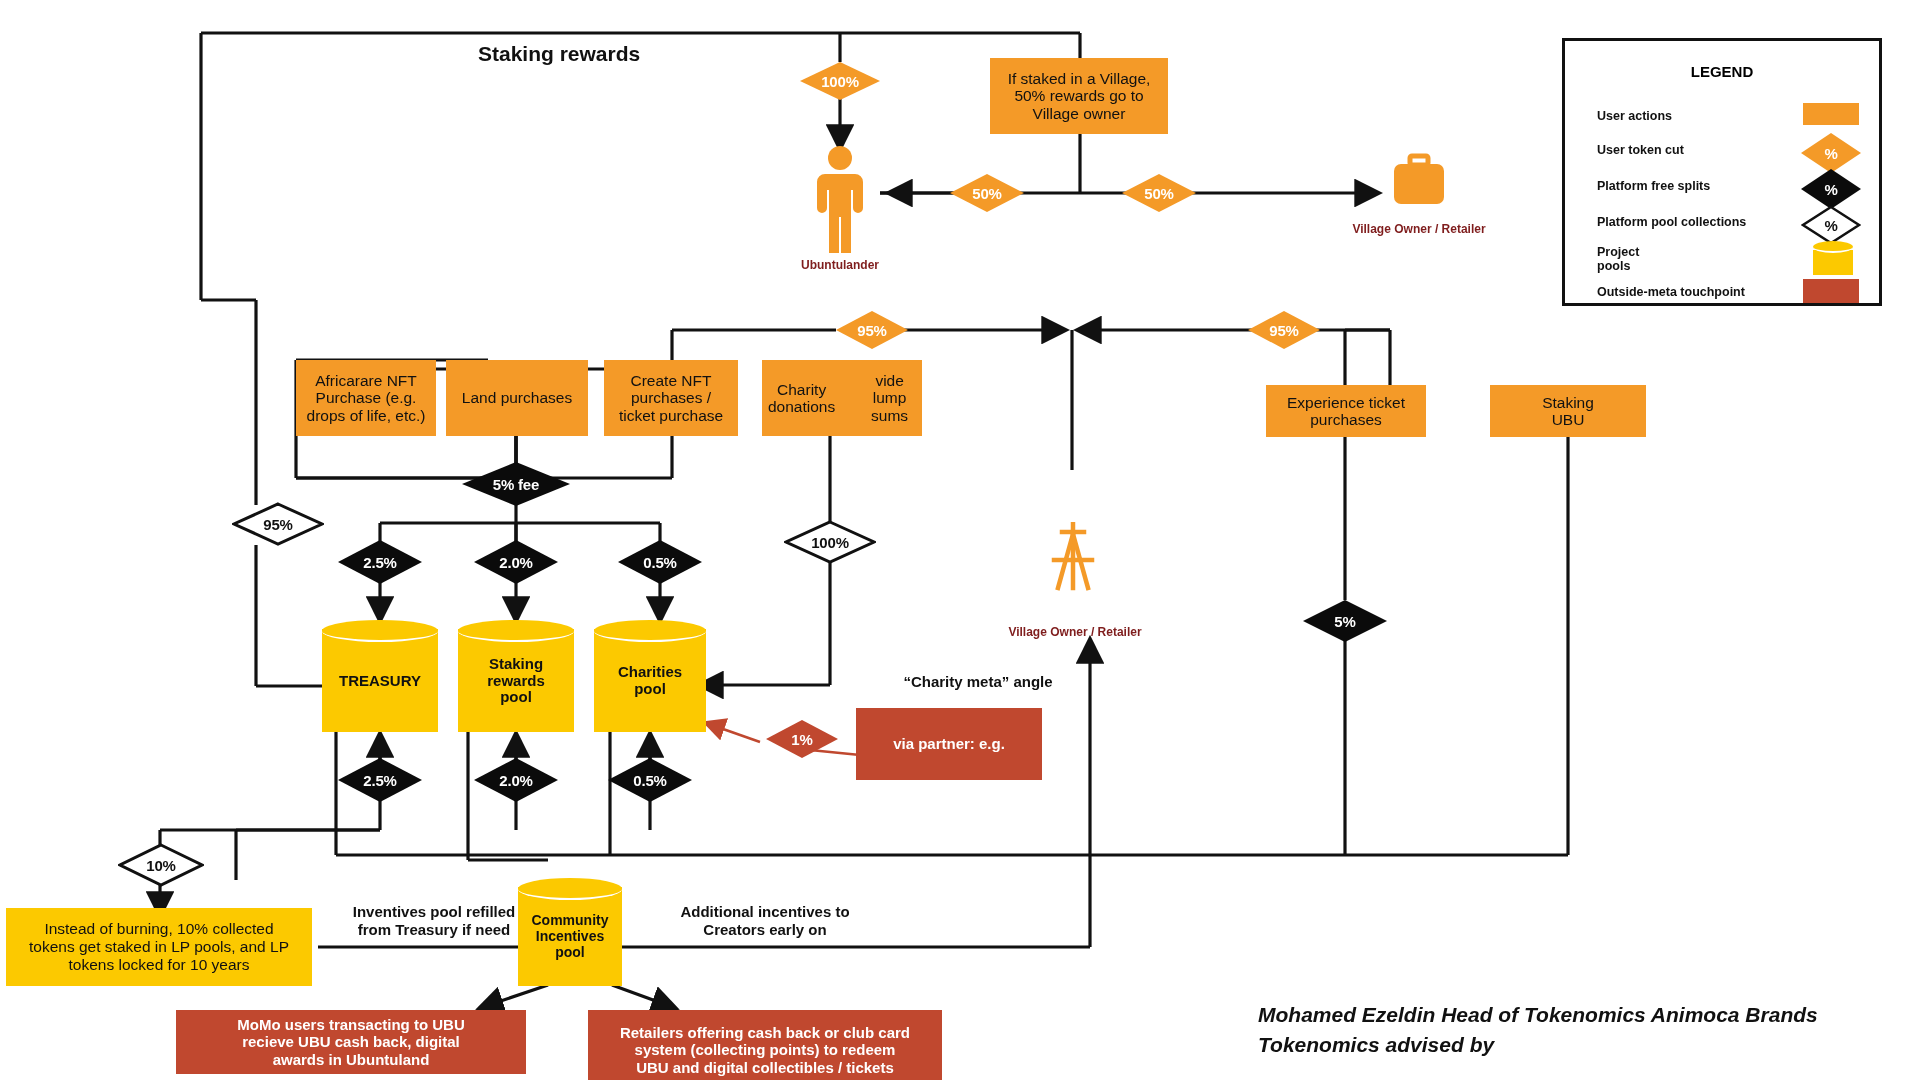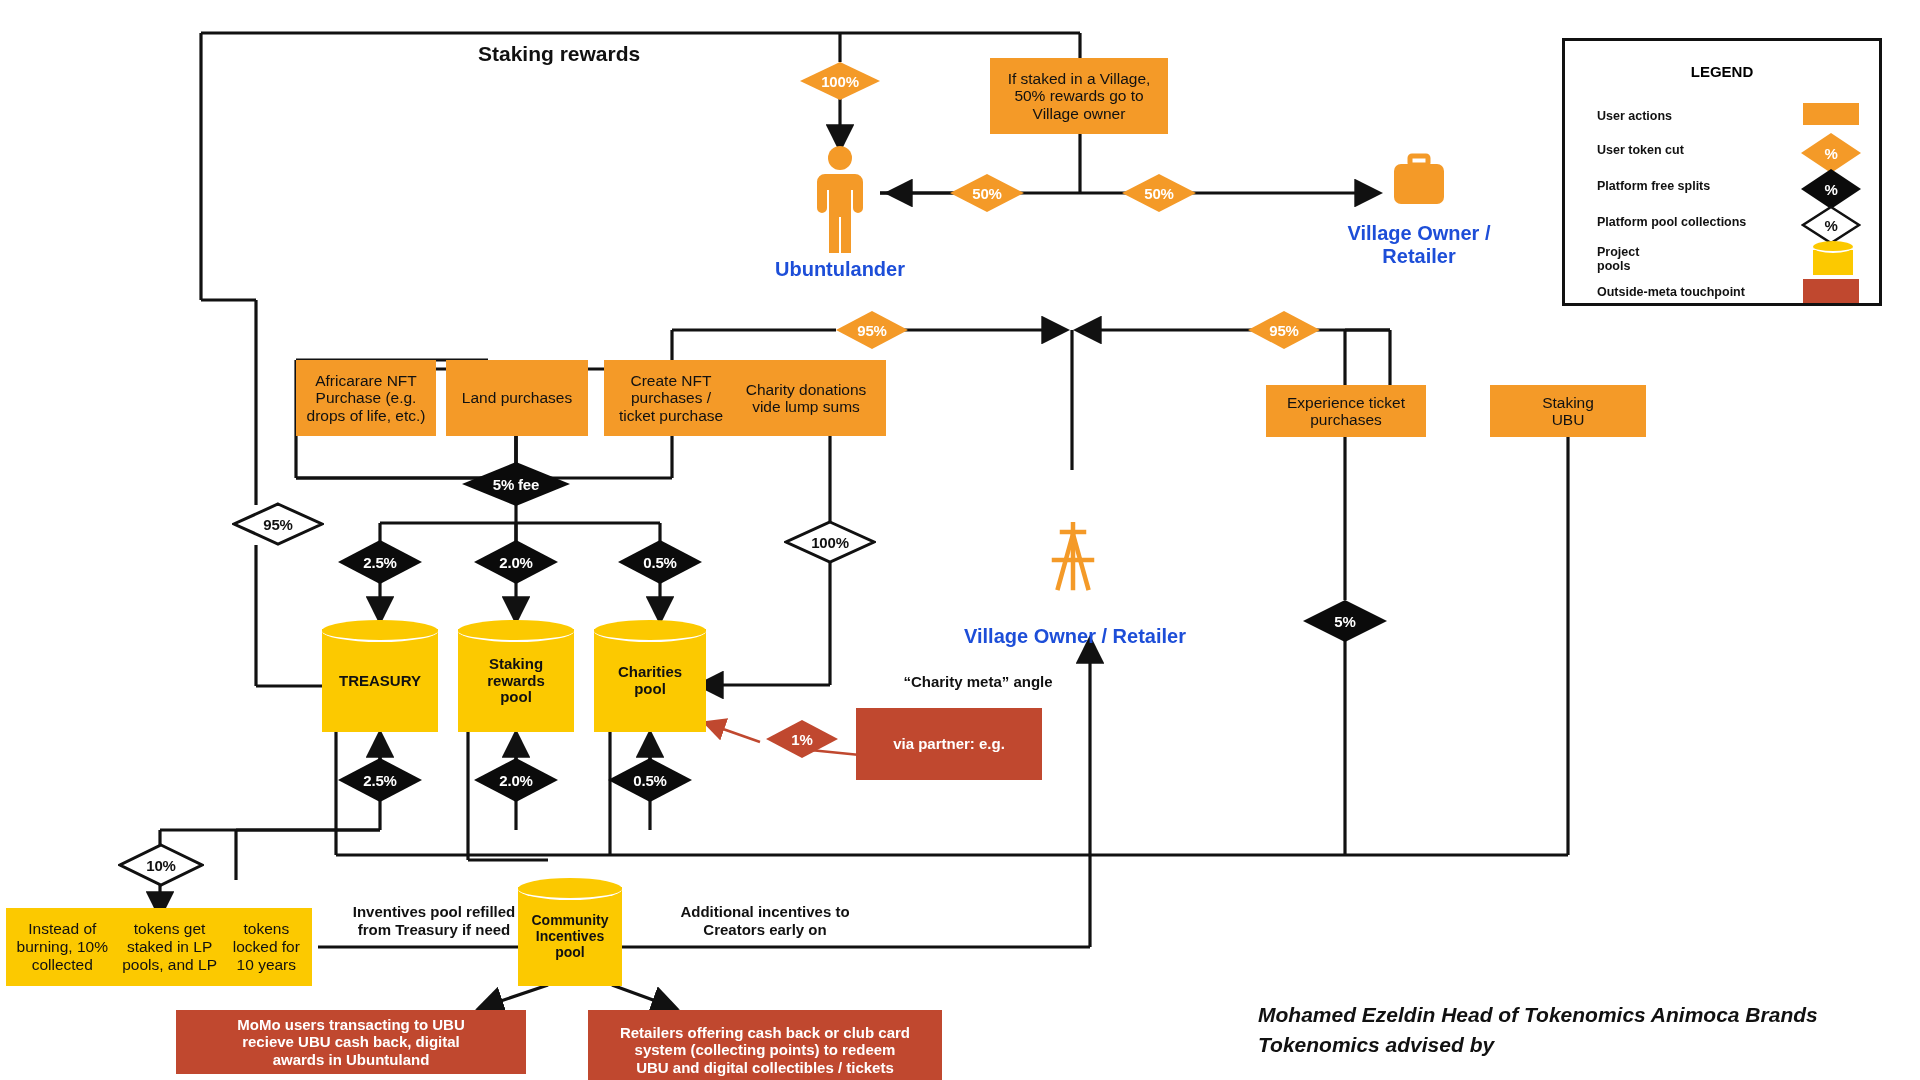--- a/index.html
+++ b/index.html
@@ -34,21 +34,21 @@
 
   
   .cyl{position:absolute;}
   .cyl .body{position:absolute;left:0;top:9px;right:0;bottom:0;background:#FCC900;}
   .cyl .top{position:absolute;left:0;top:0;width:100%;height:22px;background:#FCC900;
             border-radius:50%/50%;border-bottom:2px solid #fff;box-sizing:border-box;}
   .cyl .lbl{position:absolute;left:0;right:0;top:0;bottom:0;display:flex;align-items:center;
             justify-content:center;text-align:center;font-weight:bold;font-size:15px;
             line-height:1.12;color:#111;z-index:3;padding-top:10px;}
 
-  .caption{position:absolute;font-weight:bold;font-size:20px;color:#1d4ed8;text-align:center;}
+  .caption{position:absolute;font-weight:bold;font-size:12px;color:#7f1d1d;text-align:center;}
   .plain{position:absolute;font-weight:bold;font-size:15px;color:#111;line-height:1.2;}
   .title{position:absolute;font-weight:bold;font-size:21px;color:#111;}
 
   
   #legend{position:absolute;border:3px solid #111;background:#fff;box-sizing:border-box;}
   #legend .ltitle{position:absolute;width:100%;text-align:center;font-weight:bold;font-size:15px;}
   .lrow{position:absolute;font-weight:bold;font-size:12.5px;line-height:1.15;color:#111;}
   .lswatch{position:absolute;}
 
   .sig{position:absolute;font-style:italic;font-weight:bold;font-size:21px;line-height:1.45;color:#111;}
@@ -238,21 +238,21 @@
   <div class="node obox" style="left:446px;top:360px;width:142px;height:76px;">
     <span>Land purchases</span>
   </div>
 
   <div class="node obox" style="left:604px;top:360px;width:134px;height:76px;flex-direction:column;">
     <div>Create NFT</div>
     <div>purchases /</div>
     <div>ticket purchase</div>
   </div>
 
-  <div class="node obox" style="left:726px;top:360px;width:160px;height:76px;flex-direction:column;">
+  <div class="node obox" style="left:762px;top:360px;width:160px;height:76px;flex-direction:row;gap:28px;">
     <div>Charity donations</div>
     <div>vide lump sums</div>
   </div>
 
   <div class="node obox" style="left:1266px;top:385px;width:160px;height:52px;flex-direction:column;text-align:center;">
     <div>Experience ticket</div>
     <div>purchases</div>
   </div>
 
   <div class="node obox" style="left:1490px;top:385px;width:156px;height:52px;flex-direction:column;">
@@ -359,21 +359,21 @@
     <div>Onramper</div>
   </div>
 
   <div class="dia d-white" style="left:118px;top:843px;width:86px;height:44px;">
     <svg class="shape" viewBox="0 0 86 44" preserveAspectRatio="none">
       <polygon points="43,2 84,22 43,42 2,22" fill="#fff" stroke="#111" stroke-width="3"></polygon>
     </svg>
     <span>10%</span>
   </div>
 
-  <div class="node ybox" style="left:6px;top:908px;width:306px;height:78px;">
+  <div class="node ybox" style="left:6px;top:908px;width:306px;height:78px;flex-direction:column;">
     <div>Instead of burning, 10% collected</div>
     <div>tokens get staked in LP pools, and LP</div>
     <div>tokens locked for 10 years</div>
   </div>
 
   <div class="plain" style="left:318px;top:903px;width:232px;text-align:center;">
     <div>Inventives pool refilled</div>
     <div>from Treasury if need</div>
   </div>
 

